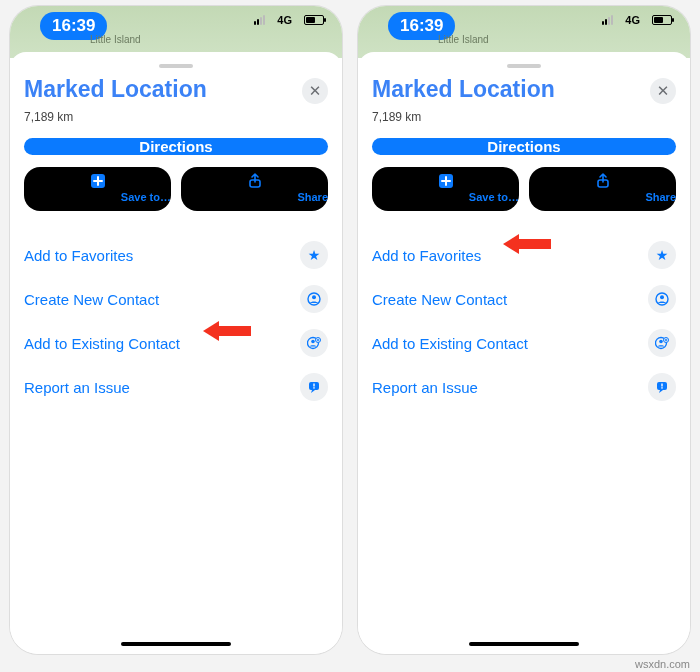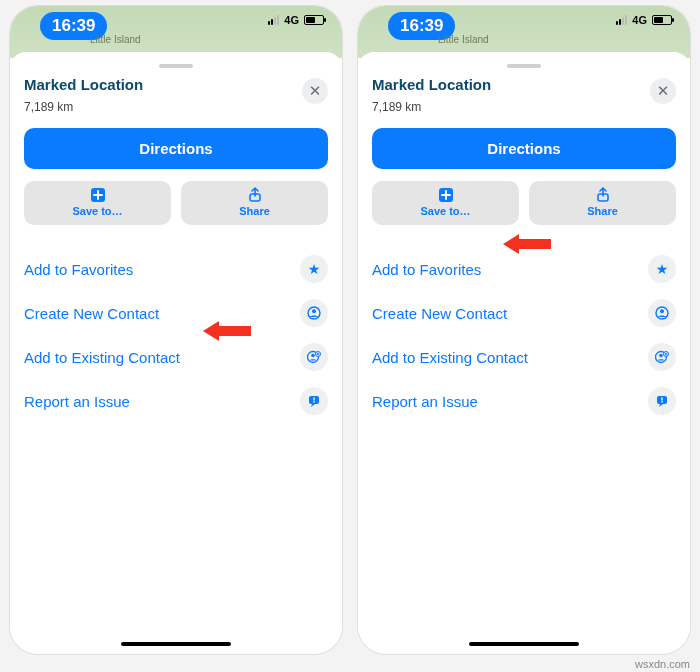--- a/index.html
+++ b/index.html
@@ -1,37 +1,37 @@
 <!DOCTYPE html>
 <html><head>
 <meta charset="utf-8">
 <style>
   *{box-sizing:border-box;margin:0;padding:0;font-family:-apple-system,Helvetica,Arial,sans-serif}
   body{width:700px;height:672px;background:#f3f3f3;position:relative;overflow:hidden}
   .stage{display:flex;gap:16px;padding:6px 10px}
   .phone{width:332px;height:648px;background:#fff;border-radius:28px;position:relative;overflow:hidden;box-shadow:0 0 0 1px #ddd}
   .mapstrip{height:52px;background:linear-gradient(180deg,#c3d9b5,#cfe2c4);position:relative}
   .pill{position:absolute;top:6px;left:30px;background:#0a7aff;color:#fff;font-weight:600;font-size:17px;padding:4px 12px;border-radius:20px}
-  .statusr{position:absolute;top:8px;right:18px;display:flex;align-items:center;gap:5px;font-size:11px;font-weight:600;color:#000}
+  .statusr{position:absolute;top:8px;right:18px;display:flex;align-items:center;gap:12px;font-size:11px;font-weight:600;color:#000}
   .sig{display:inline-flex;align-items:flex-end;gap:1px}
   .sig i{width:2px;background:#000;display:inline-block;border-radius:1px}
   .sig i:nth-child(1){height:4px}.sig i:nth-child(2){height:6px}.sig i:nth-child(3){height:8px;background:#bbb}.sig i:nth-child(4){height:10px;background:#bbb}
   .batt{width:20px;height:10px;border:1px solid #000;border-radius:2px;position:relative}
   .batt::after{content:"";position:absolute;right:-3px;top:2px;width:2px;height:4px;background:#000;border-radius:1px}
   .batt i{display:block;width:9px;height:6px;margin:1px;background:#000;border-radius:1px}
   .island{font-size:10px;color:#6b7b60;position:absolute;left:80px;top:28px}
   .sheet{position:absolute;left:0;right:0;top:46px;bottom:0;background:#fff;border-top-left-radius:16px;border-top-right-radius:16px;padding:10px 14px 0}
   .grab{width:34px;height:4px;background:#cfcfcf;border-radius:3px;margin:2px auto 8px}
   .head{display:flex;align-items:flex-start;justify-content:space-between}
-  .title{font-size:15px;font-weight:700;color:#0c4a6e}
+  .title{font-size:23px;font-weight:700;color:#3b82f6}
   .sub{font-size:12px;color:#444;margin-top:7px}
   .close{width:26px;height:26px;border-radius:50%;background:#eceef0;color:#6b6e73;font-size:15px;display:flex;align-items:center;justify-content:center;margin-top:2px}
-  .primary{margin:14px 0 12px;background:#0a7aff;color:#fff;text-align:center;border-radius:10px;padding:12px;font-weight:700;font-size:15px}
+  .primary{margin:14px 0 12px;background:#0a7aff;color:#fff;text-align:center;border-radius:10px;padding:0;font-weight:700;font-size:15px}
   .pair{display:flex;gap:10px;margin-bottom:22px}
-  .sec{flex:1;background:#e5e5e5;border-radius:10px;text-align:center;padding:6px 0 8px}
+  .sec{flex:1;background:#000000;border-radius:16px;text-align:right;padding:6px 0 8px}
   .sec .ic{color:#0a7aff;font-size:15px;height:18px}
   .sec .lb{font-size:11px;color:#0a7aff;font-weight:600}
   .row{display:flex;align-items:center;justify-content:space-between;height:44px}
   .row .txt{color:#0a7aff;font-size:15px}
   .row .cir{width:28px;height:28px;border-radius:50%;background:#eef0f2;color:#0a7aff;display:flex;align-items:center;justify-content:center;font-size:14px}
   .homebar{position:absolute;bottom:8px;left:50%;transform:translateX(-50%);width:110px;height:4px;background:#000;border-radius:3px}
   .arrow{position:absolute;display:flex;align-items:center}
   .arrow .head2{width:0;height:0;border-top:10px solid transparent;border-bottom:10px solid transparent;border-right:16px solid #f4311f}
   .arrow .shaft{width:32px;height:10px;background:#f4311f}
   .watermark{position:absolute;bottom:2px;right:10px;font-size:11px;color:#888}

